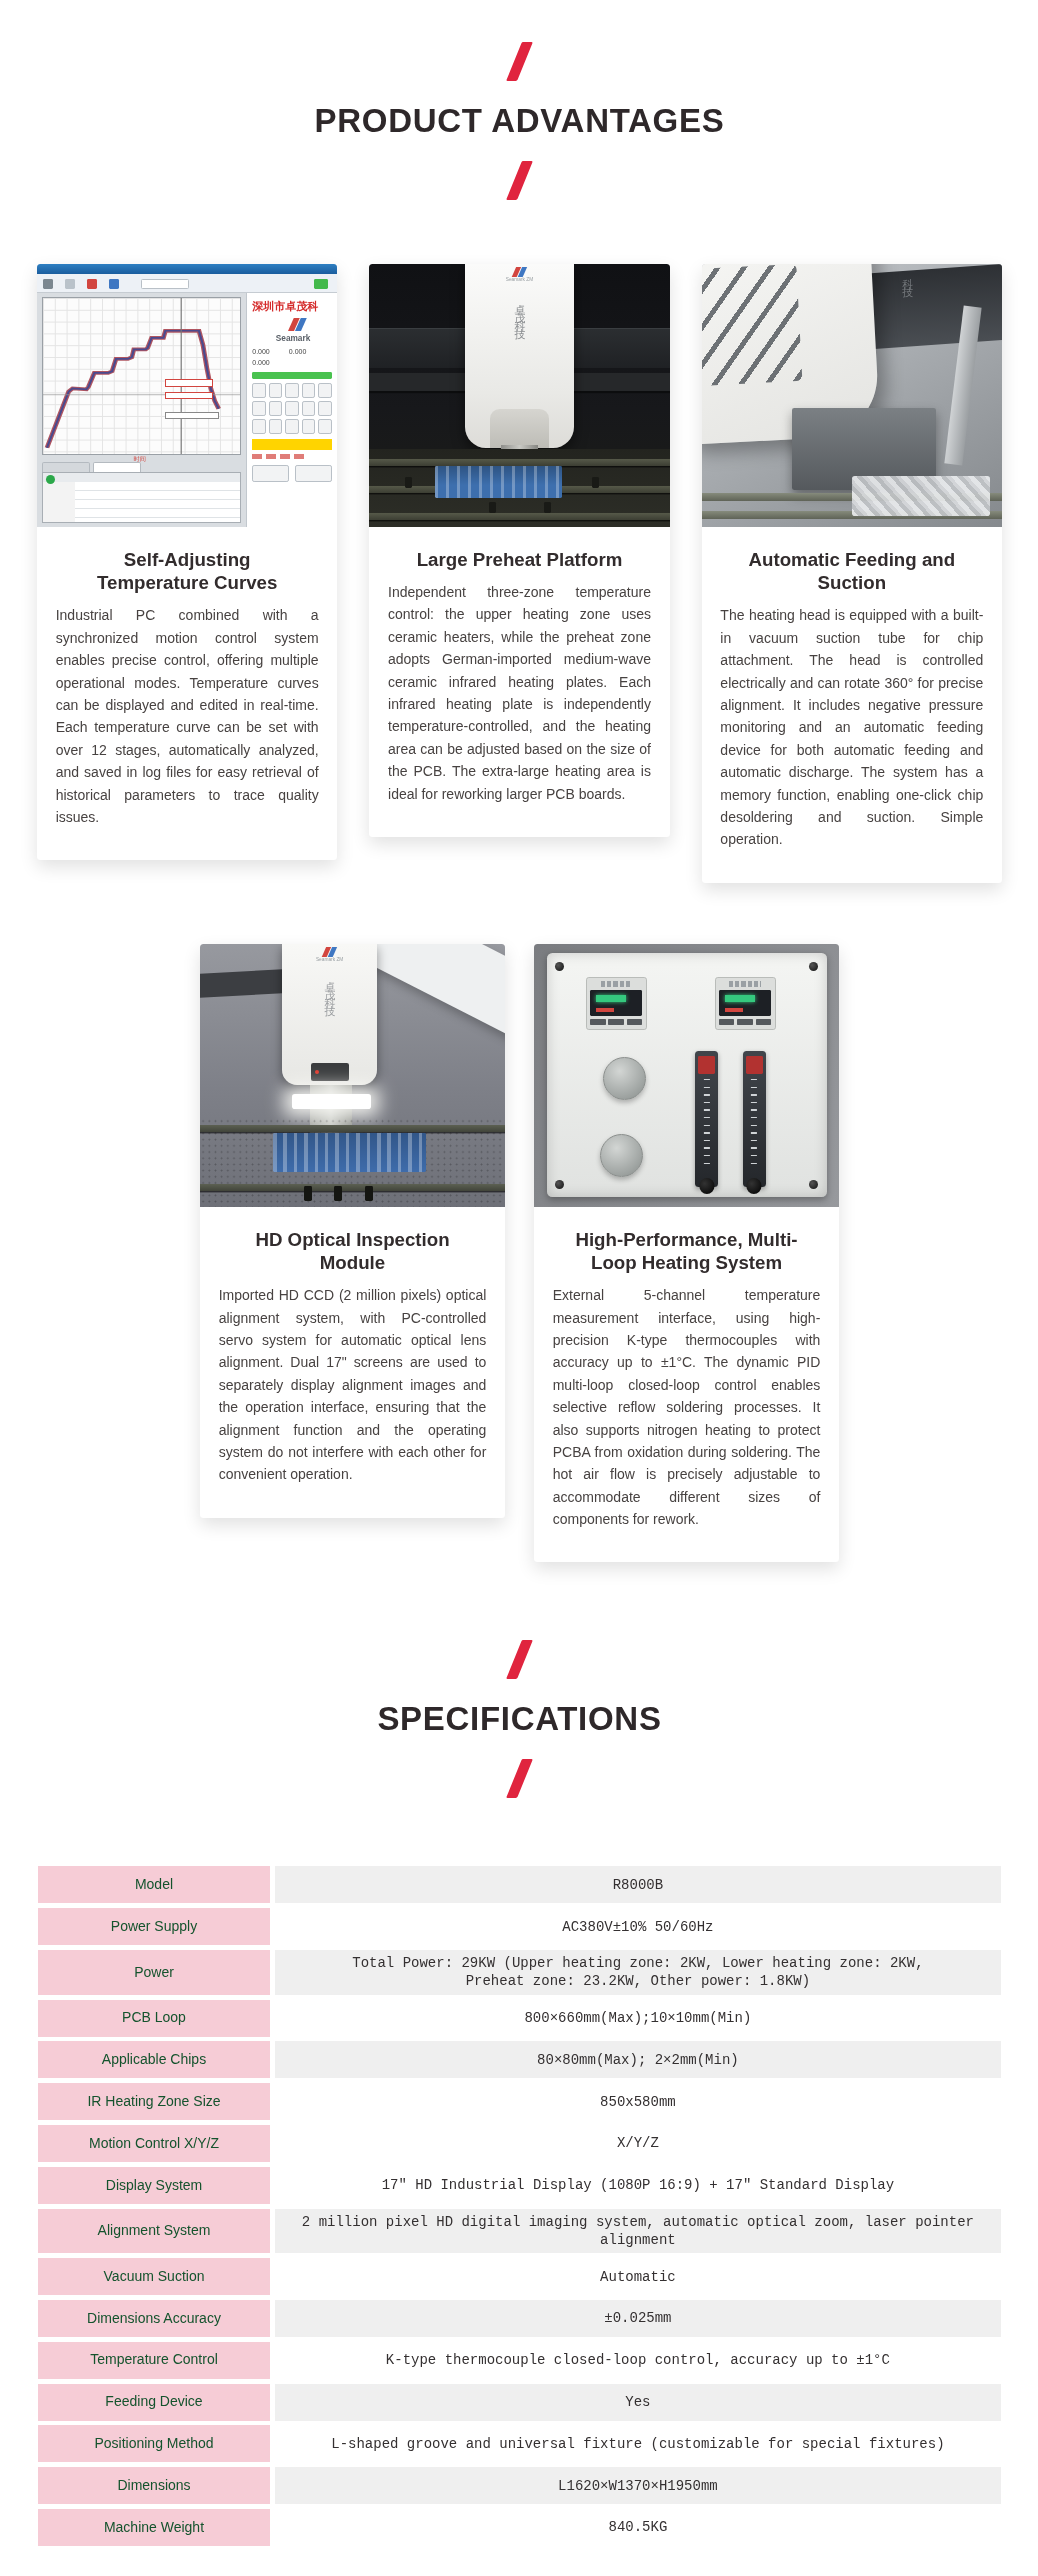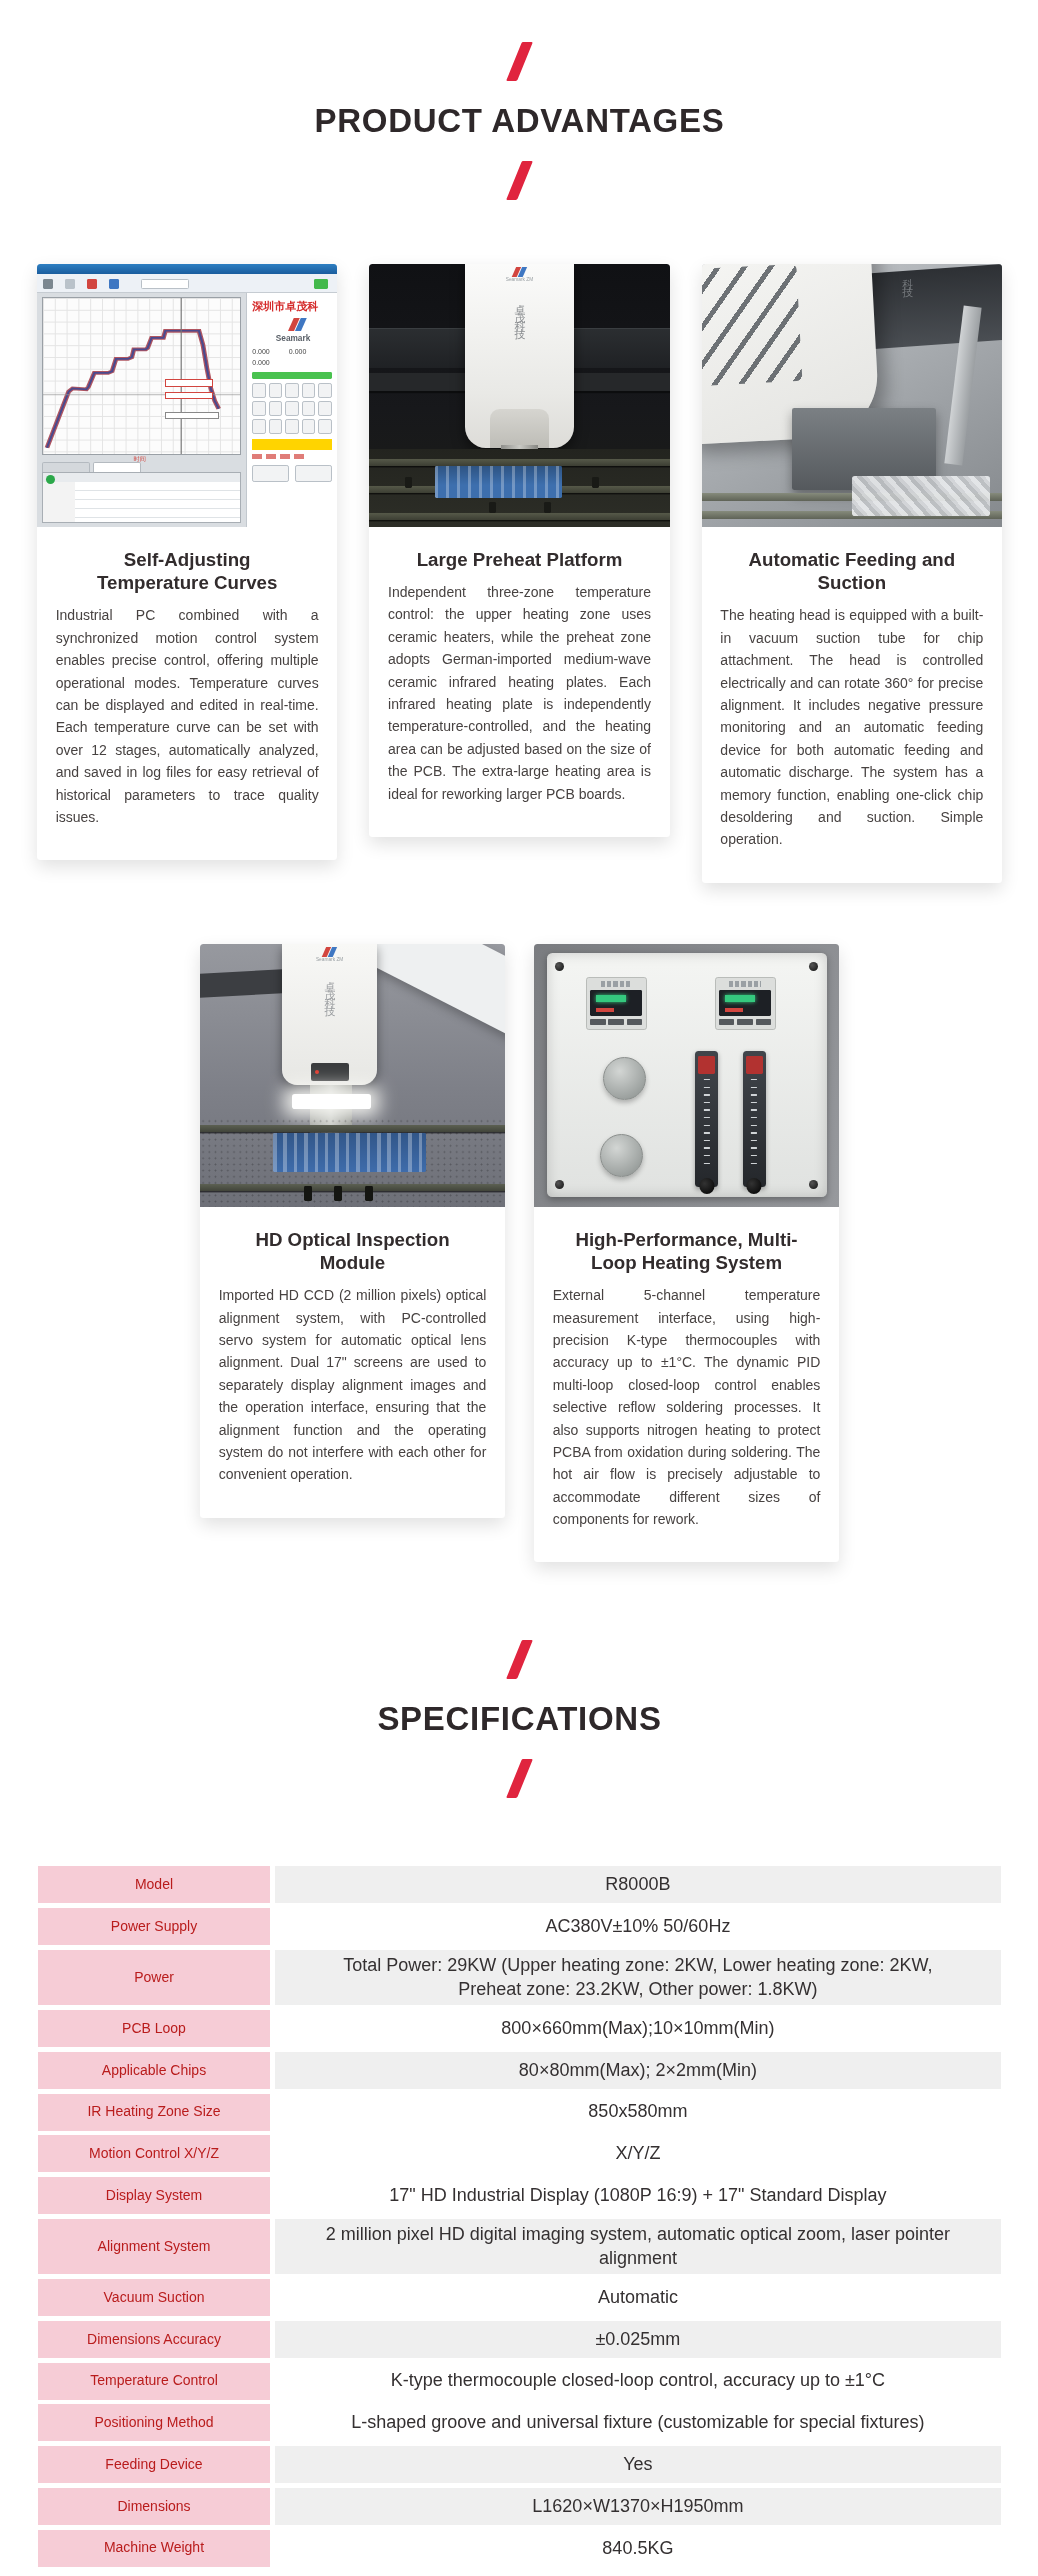--- a/index.html
+++ b/index.html
@@ -163,23 +163,23 @@
   .p5-fm.f1{left:53%;} .p5-fm.f2{left:70%;}
   .p5-fm .red{position:absolute;top:4.2px;left:3.5px;right:3.5px;height:18px;background:#b23230;border-radius:1.4px;}
   .p5-fm .scale{position:absolute;top:28px;bottom:21px;left:50%;width:6.2px;transform:translateX(-50%);
     background:repeating-linear-gradient(#cfd3d6 0 1.4px,transparent 1.4px 7.6px);}
   .p5-fm .valve{position:absolute;bottom:-6.2px;left:50%;transform:translateX(-50%);width:15.2px;height:15.2px;border-radius:50%;background:radial-gradient(circle at 35% 35%,#333,#000);}
 
   
   .spec-table{margin:68px 38px 0;}
   .spec-row{display:flex;gap:4.8px;margin-bottom:4.8px;}
   .spec-label{flex:0 0 232px;background:var(--pink);display:flex;align-items:center;justify-content:center;
-    text-align:center;font-size:14px;color:#b91c1c;min-height:37px;line-height:1.25;padding:4.2px 7px;}
+    text-align:center;font-size:14px;color:#14532d;min-height:37px;line-height:1.25;padding:4.2px 7px;}
   .spec-value{flex:1;display:flex;align-items:center;justify-content:center;text-align:center;
-    font-size:18px;color:#343031;min-height:37px;line-height:1.3;padding:4.2px 16.6px;}
+    font-size:14px;color:#343031;min-height:37px;line-height:1.3;padding:4.2px 16.6px;font-family:Liberation Mono, monospace;}
   .spec-row.g .spec-value{background:var(--gray);}
   .spec-row.w .spec-value{background:#fff;}
 </style>
 </head>
 <body>
 
 <div class="sec-head adv">
   <span class="slash"></span>
   <h1>PRODUCT ADVANTAGES</h1>
   <span class="slash"></span>
@@ -452,29 +452,29 @@
     <div class="spec-value pre">Automatic</div>
   </div>
   <div class="spec-row g">
     <div class="spec-label pre">Dimensions Accuracy</div>
     <div class="spec-value pre">±0.025mm</div>
   </div>
   <div class="spec-row w">
     <div class="spec-label pre">Temperature Control</div>
     <div class="spec-value pre">K-type thermocouple closed-loop control, accuracy up to ±1°C</div>
   </div>
+  <div class="spec-row g">
+    <div class="spec-label pre">Feeding Device</div>
+    <div class="spec-value pre">Yes</div>
+  </div>
   <div class="spec-row w">
     <div class="spec-label pre">Positioning Method</div>
     <div class="spec-value pre">L-shaped groove and universal fixture (customizable for special fixtures)</div>
   </div>
   <div class="spec-row g">
-    <div class="spec-label pre">Feeding Device</div>
-    <div class="spec-value pre">Yes</div>
-  </div>
-  <div class="spec-row g">
     <div class="spec-label pre">Dimensions</div>
     <div class="spec-value pre">L1620×W1370×H1950mm</div>
   </div>
   <div class="spec-row w">
     <div class="spec-label pre">Machine Weight</div>
     <div class="spec-value pre">840.5KG</div>
   </div>
 </div>
 
 

